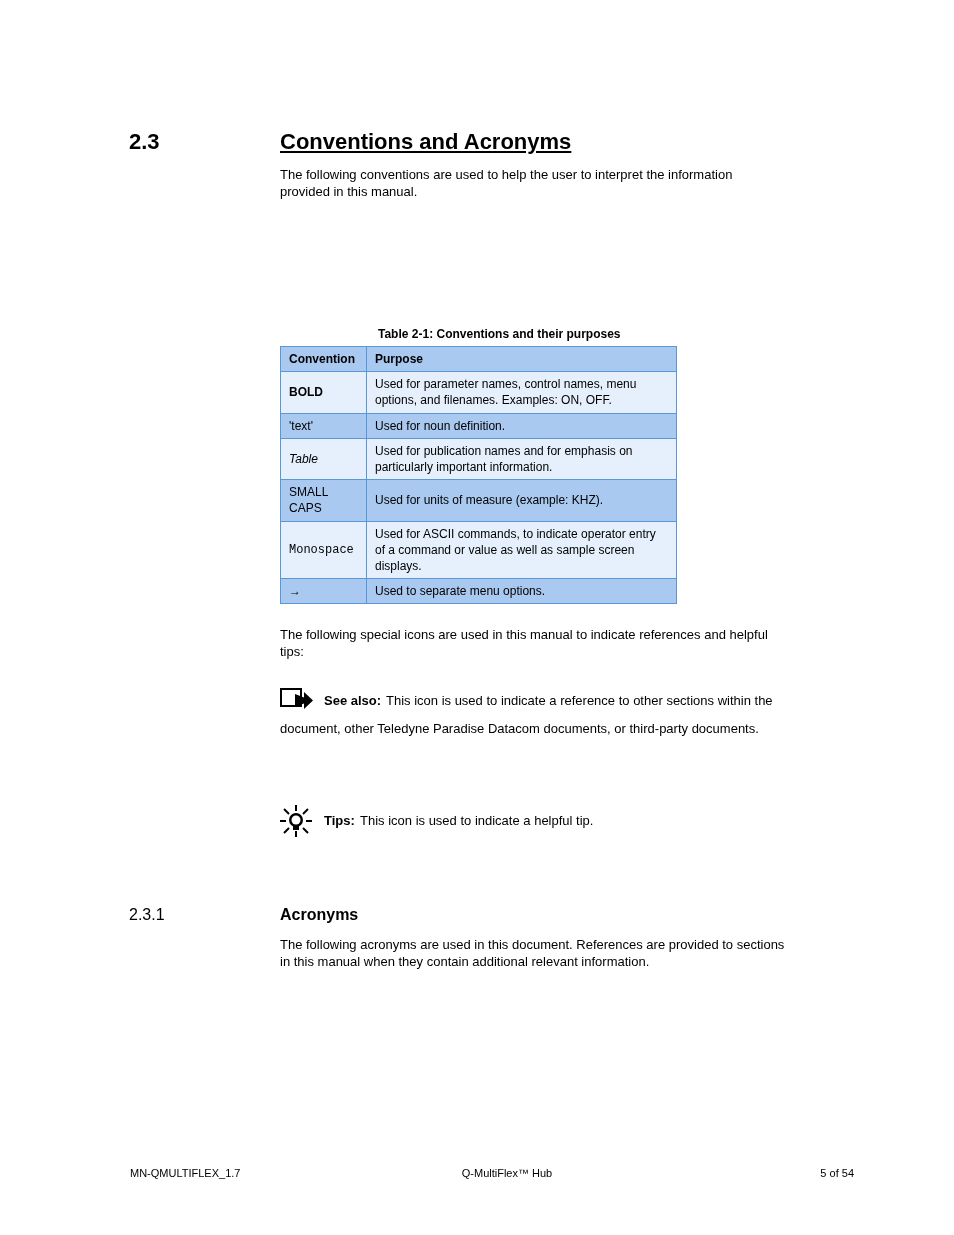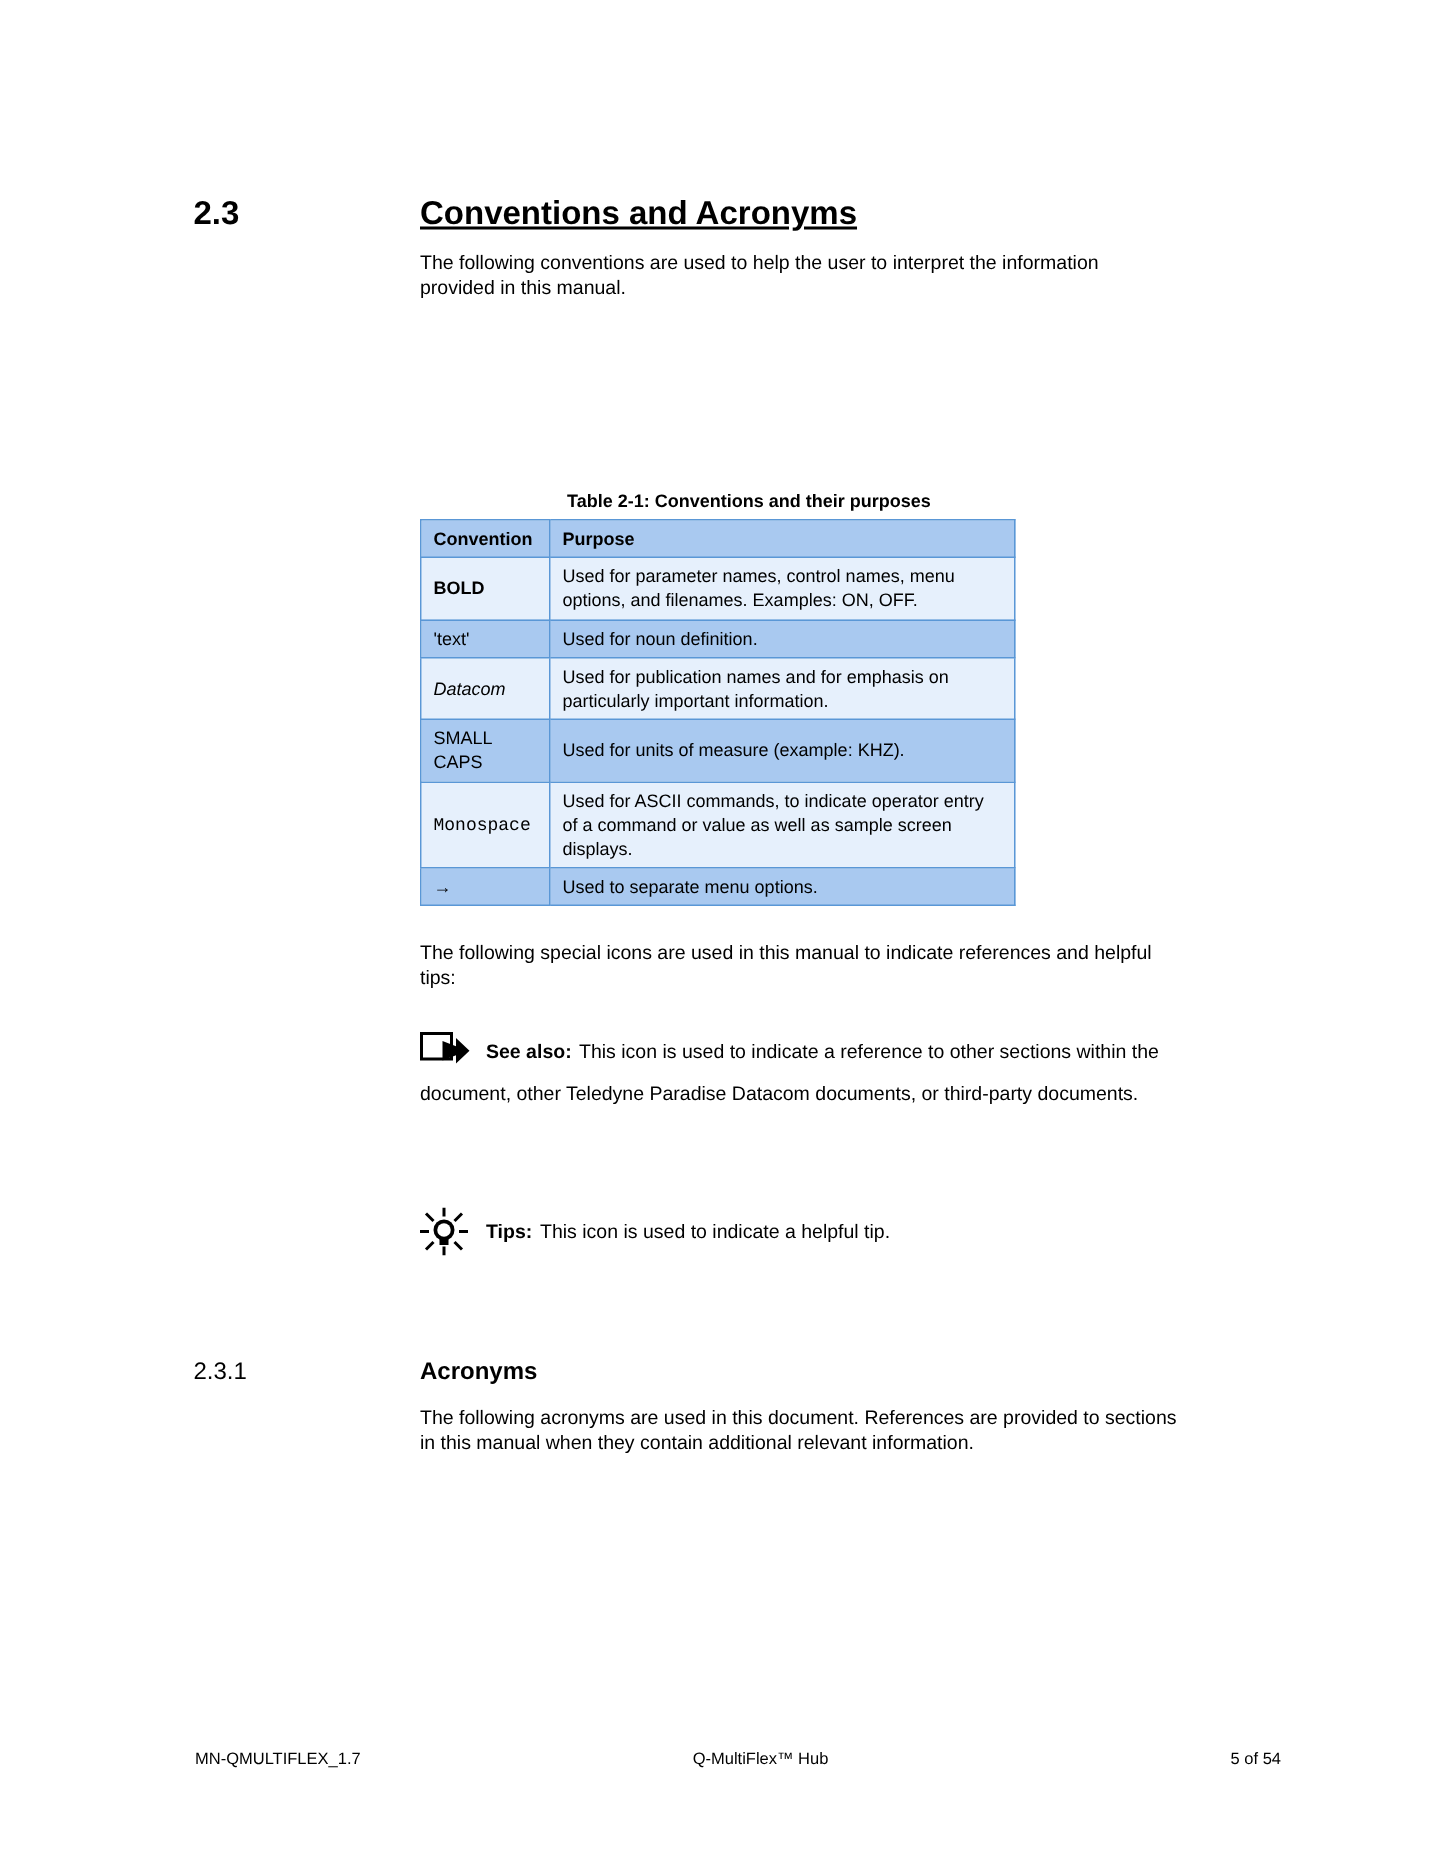--- a/index.html
+++ b/index.html
@@ -102,21 +102,21 @@
   <tbody>
     <tr class="light">
       <td style="font-weight:bold;">BOLD</td>
       <td>Used for parameter names, control names, menu options, and filenames. Examples: ON, OFF.</td>
     </tr>
     <tr class="dark">
       <td>'text'</td>
       <td>Used for noun definition.</td>
     </tr>
     <tr class="light">
-      <td style="font-style:italic;">Datacom</td>
+      <td style="font-style:italic;">Table</td>
       <td>Used for publication names and for emphasis on particularly important information.</td>
     </tr>
     <tr class="dark">
       <td style="font-variant:small-caps;">SMALL CAPS</td>
       <td>Used for units of measure (example: KHZ).</td>
     </tr>
     <tr class="light">
       <td style="font-family:'Courier New',monospace;">Monospace</td>
       <td>Used for ASCII commands, to indicate operator entry of a command or value as well as sample screen displays.</td>
     </tr>

